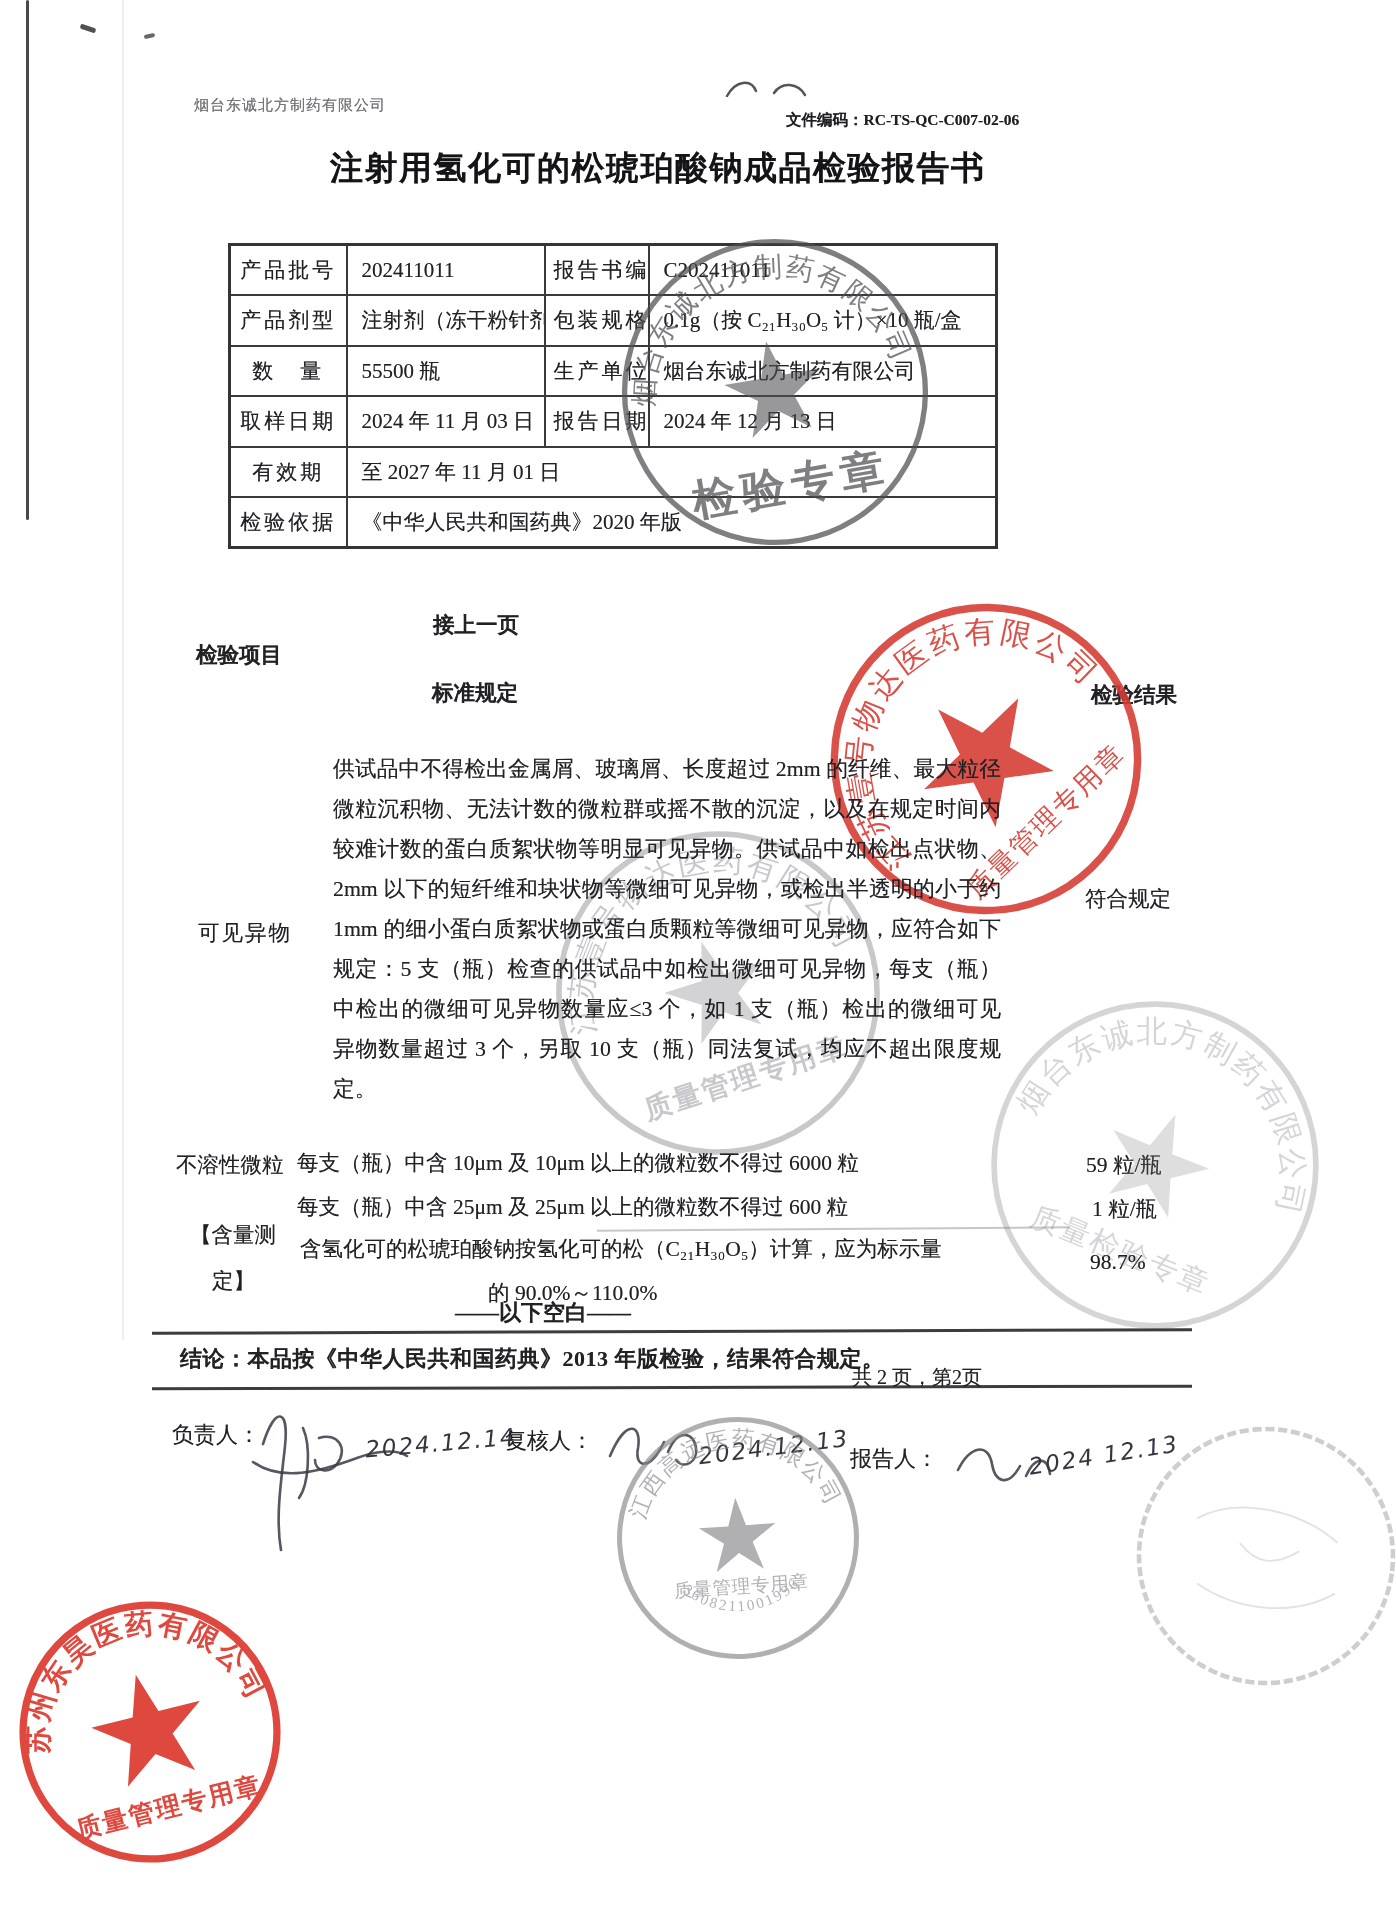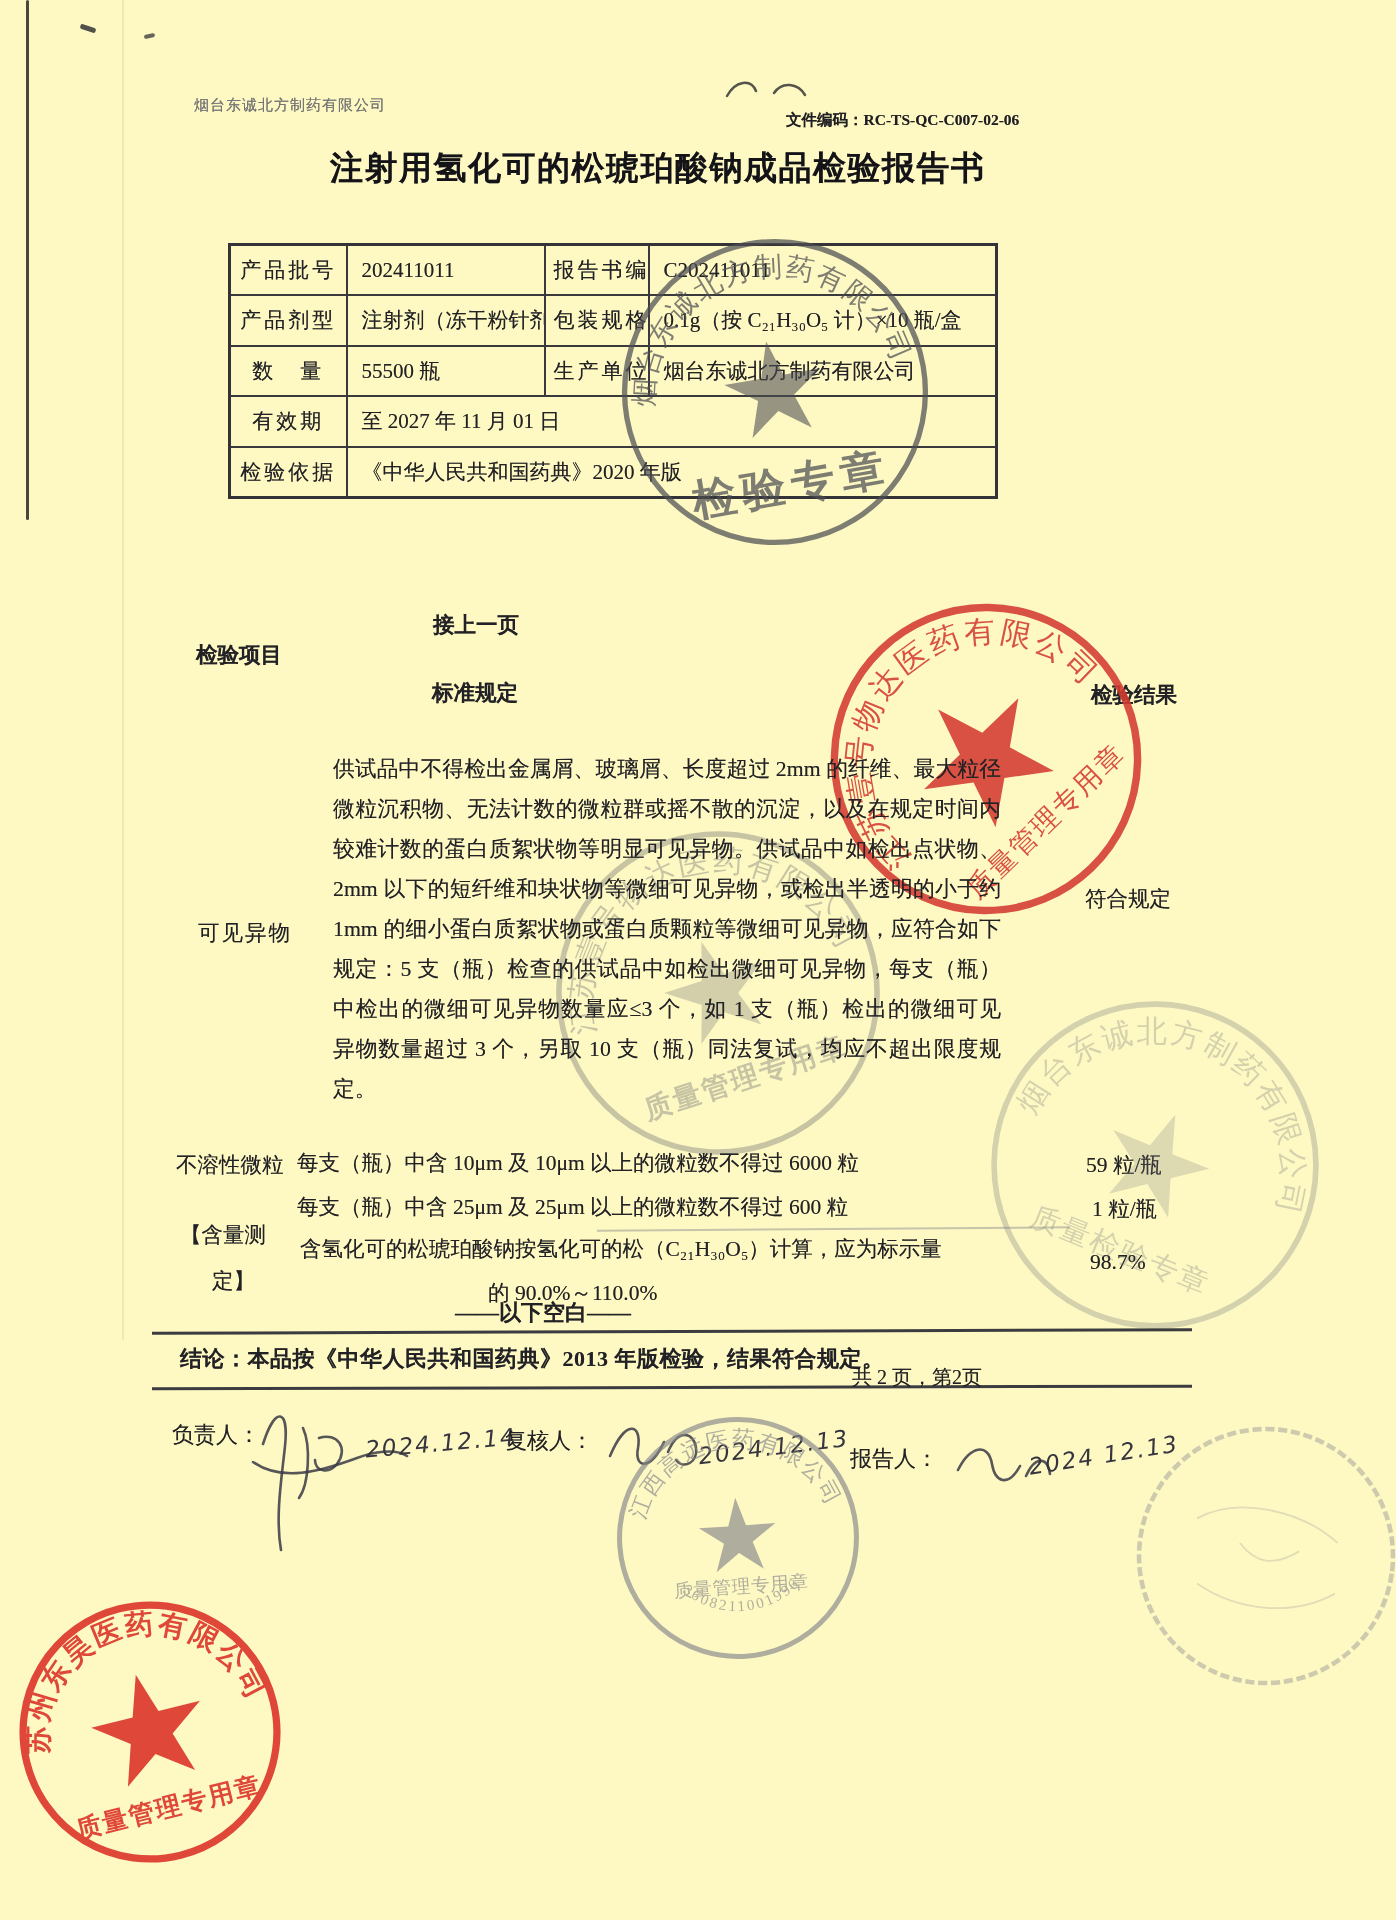--- a/index.html
+++ b/index.html
@@ -1,18 +1,18 @@
 <!DOCTYPE html>
 <html><head>
 <meta charset="utf-8">
 <style>
   html,body{margin:0;padding:0;background:#e8e8e6;}
   .sheet{
     position:relative; width:1396px; height:1920px; margin:0 auto;
-    background:#fef9c3; overflow:hidden;
+    background:#ffffff; overflow:hidden;
     font-family:"Liberation Serif","DejaVu Serif",serif;
     color:#222226;
   }
   .sheet *{box-sizing:border-box;}
   .abs{position:absolute;}
   .ptext{text-shadow:0 0 .6px rgba(20,20,25,.5); white-space:nowrap;}
   
   .edge-line{left:26px;top:0;width:3px;height:520px;background:#1a1a1a;opacity:.8;border-radius:2px;}
   .fold-line{left:122px;top:0;width:2px;height:1340px;background:#222;opacity:.08;}
   .mark1{left:80px;top:26px;width:16px;height:5px;background:#26262a;transform:rotate(18deg);border-radius:2px;opacity:.8;}
@@ -90,20 +90,26 @@
       <td class="lbl">包装规格</td>
       <td class="val">0.1g（按 C₂₁H₃₀O₅ 计）×10 瓶/盒</td>
     </tr>
     <tr>
       <td class="lbl">数　量</td>
       <td class="val">55500 瓶</td>
       <td class="lbl">生产单位</td>
       <td class="val">烟台东诚北方制药有限公司</td>
     </tr>
     <tr>
+      <td class="lbl">取样日期</td>
+      <td class="val">2024 年 11 月 03 日</td>
+      <td class="lbl">报告日期</td>
+      <td class="val">2024 年 12 月 13 日</td>
+    </tr>
+    <tr>
       <td class="lbl">有效期</td>
       <td class="val" colspan="3">至 2027 年 11 月 01 日</td>
     </tr>
     <tr>
       <td class="lbl">检验依据</td>
       <td class="val" colspan="3">《中华人民共和国药典》2020 年版</td>
     </tr>
   </tbody>
     </table>
 
@@ -153,21 +159,21 @@
   <div class="abs ptext body-t" style="left:176px;top:1150px">不溶性微粒</div>
   <div class="abs plines">
       <div>每支（瓶）中含 10μm 及 10μm 以上的微粒数不得过 6000 粒</div>
       <div>每支（瓶）中含 25μm 及 25μm 以上的微粒数不得过 600 粒</div>
     </div>
   <div class="abs ptext body-t" style="left:1086px;top:1150px">59 粒/瓶</div>
   <div class="abs ptext body-t" style="left:1092px;top:1194px">1 粒/瓶</div>
 
   <div class="abs sep-line"></div>
 
-  <div class="abs ptext body-t" style="left:180px;top:1220px">【含量测</div>
+  <div class="abs ptext body-t" style="left:190px;top:1220px">【含量测</div>
   <div class="abs ptext body-t" style="left:212px;top:1266px">定】</div>
   <div class="abs ptext body-t" style="left:300px;top:1234px">含氢化可的松琥珀酸钠按氢化可的松（C₂₁H₃₀O₅）计算，应为标示量</div>
   <div class="abs ptext body-t" style="left:488px;top:1278px">的 90.0%～110.0%</div>
   <div class="abs ptext body-t" style="left:1090px;top:1250px">98.7%</div>
 
   <svg class="stamp" style="left: 985px; top: 995px; width: 340px; height: 340px; transform: rotate(22deg); opacity: 0.3; color: rgb(119, 119, 124);" viewBox="0 0 300 300">
     <circle class="ring" cx="150" cy="150" r="142" stroke-width="5"></circle>
     <path id="arc-fr" d="M42,196 A115,115 0 1 1 258,196" fill="none"></path>
     <text font-size="27" text-anchor="middle" letter-spacing="2"><textPath href="#arc-fr" startOffset="50%">烟台东诚北方制药有限公司</textPath></text>
     <polygon class="star-o" points="150,102 160.6,135.4 195.7,135.2 167.1,155.6 178.2,188.8 150,168 121.8,188.8 132.9,155.6 104.3,135.2 139.4,135.4"></polygon>

